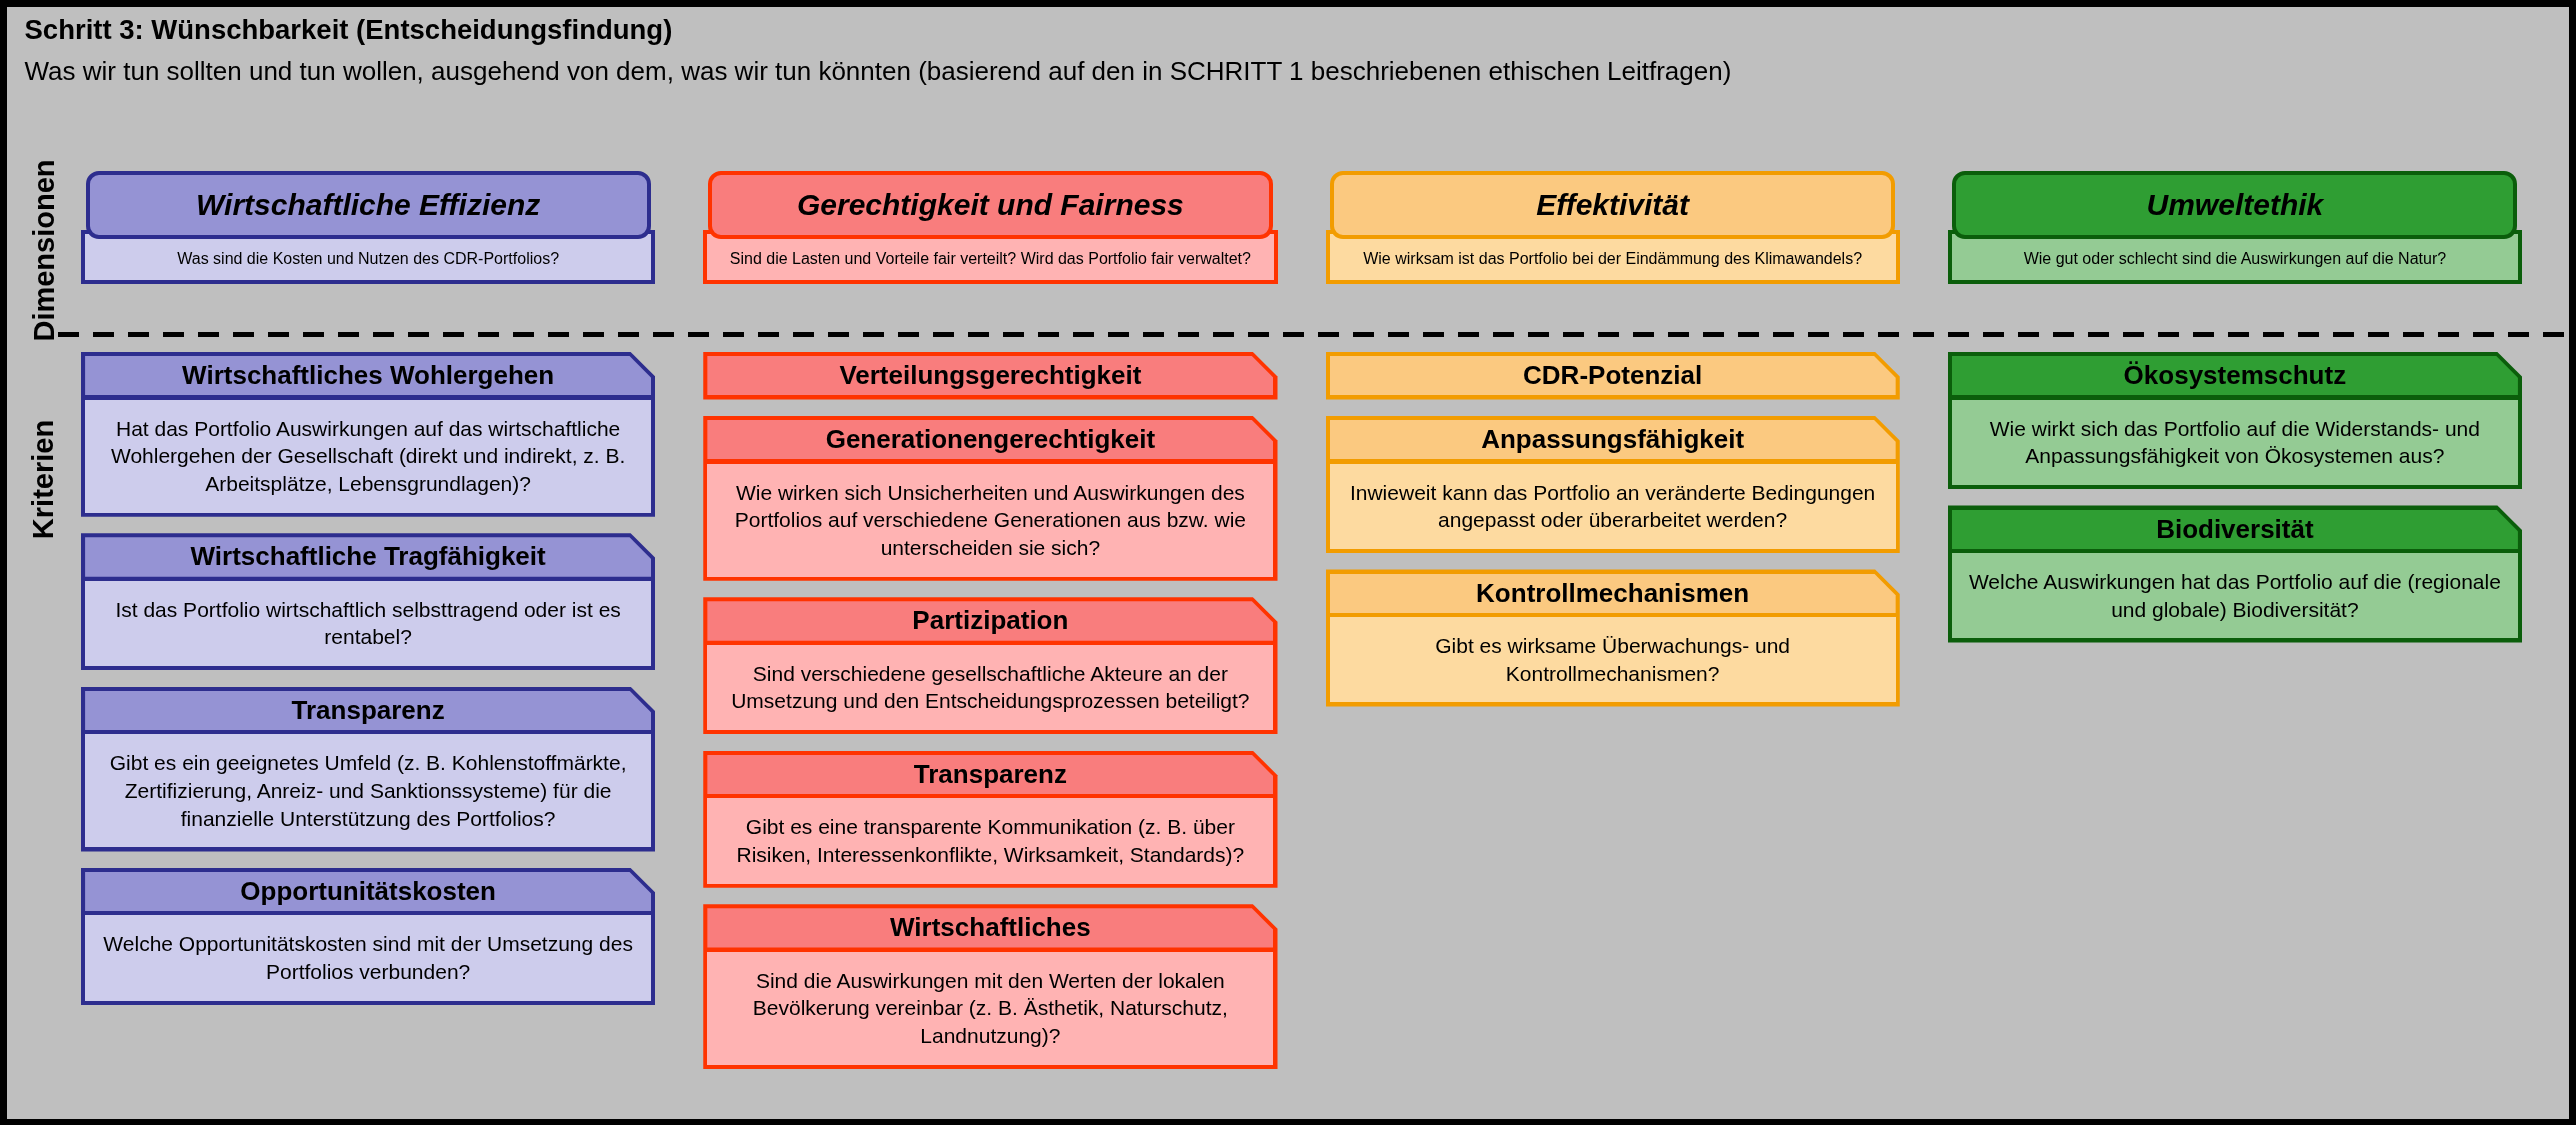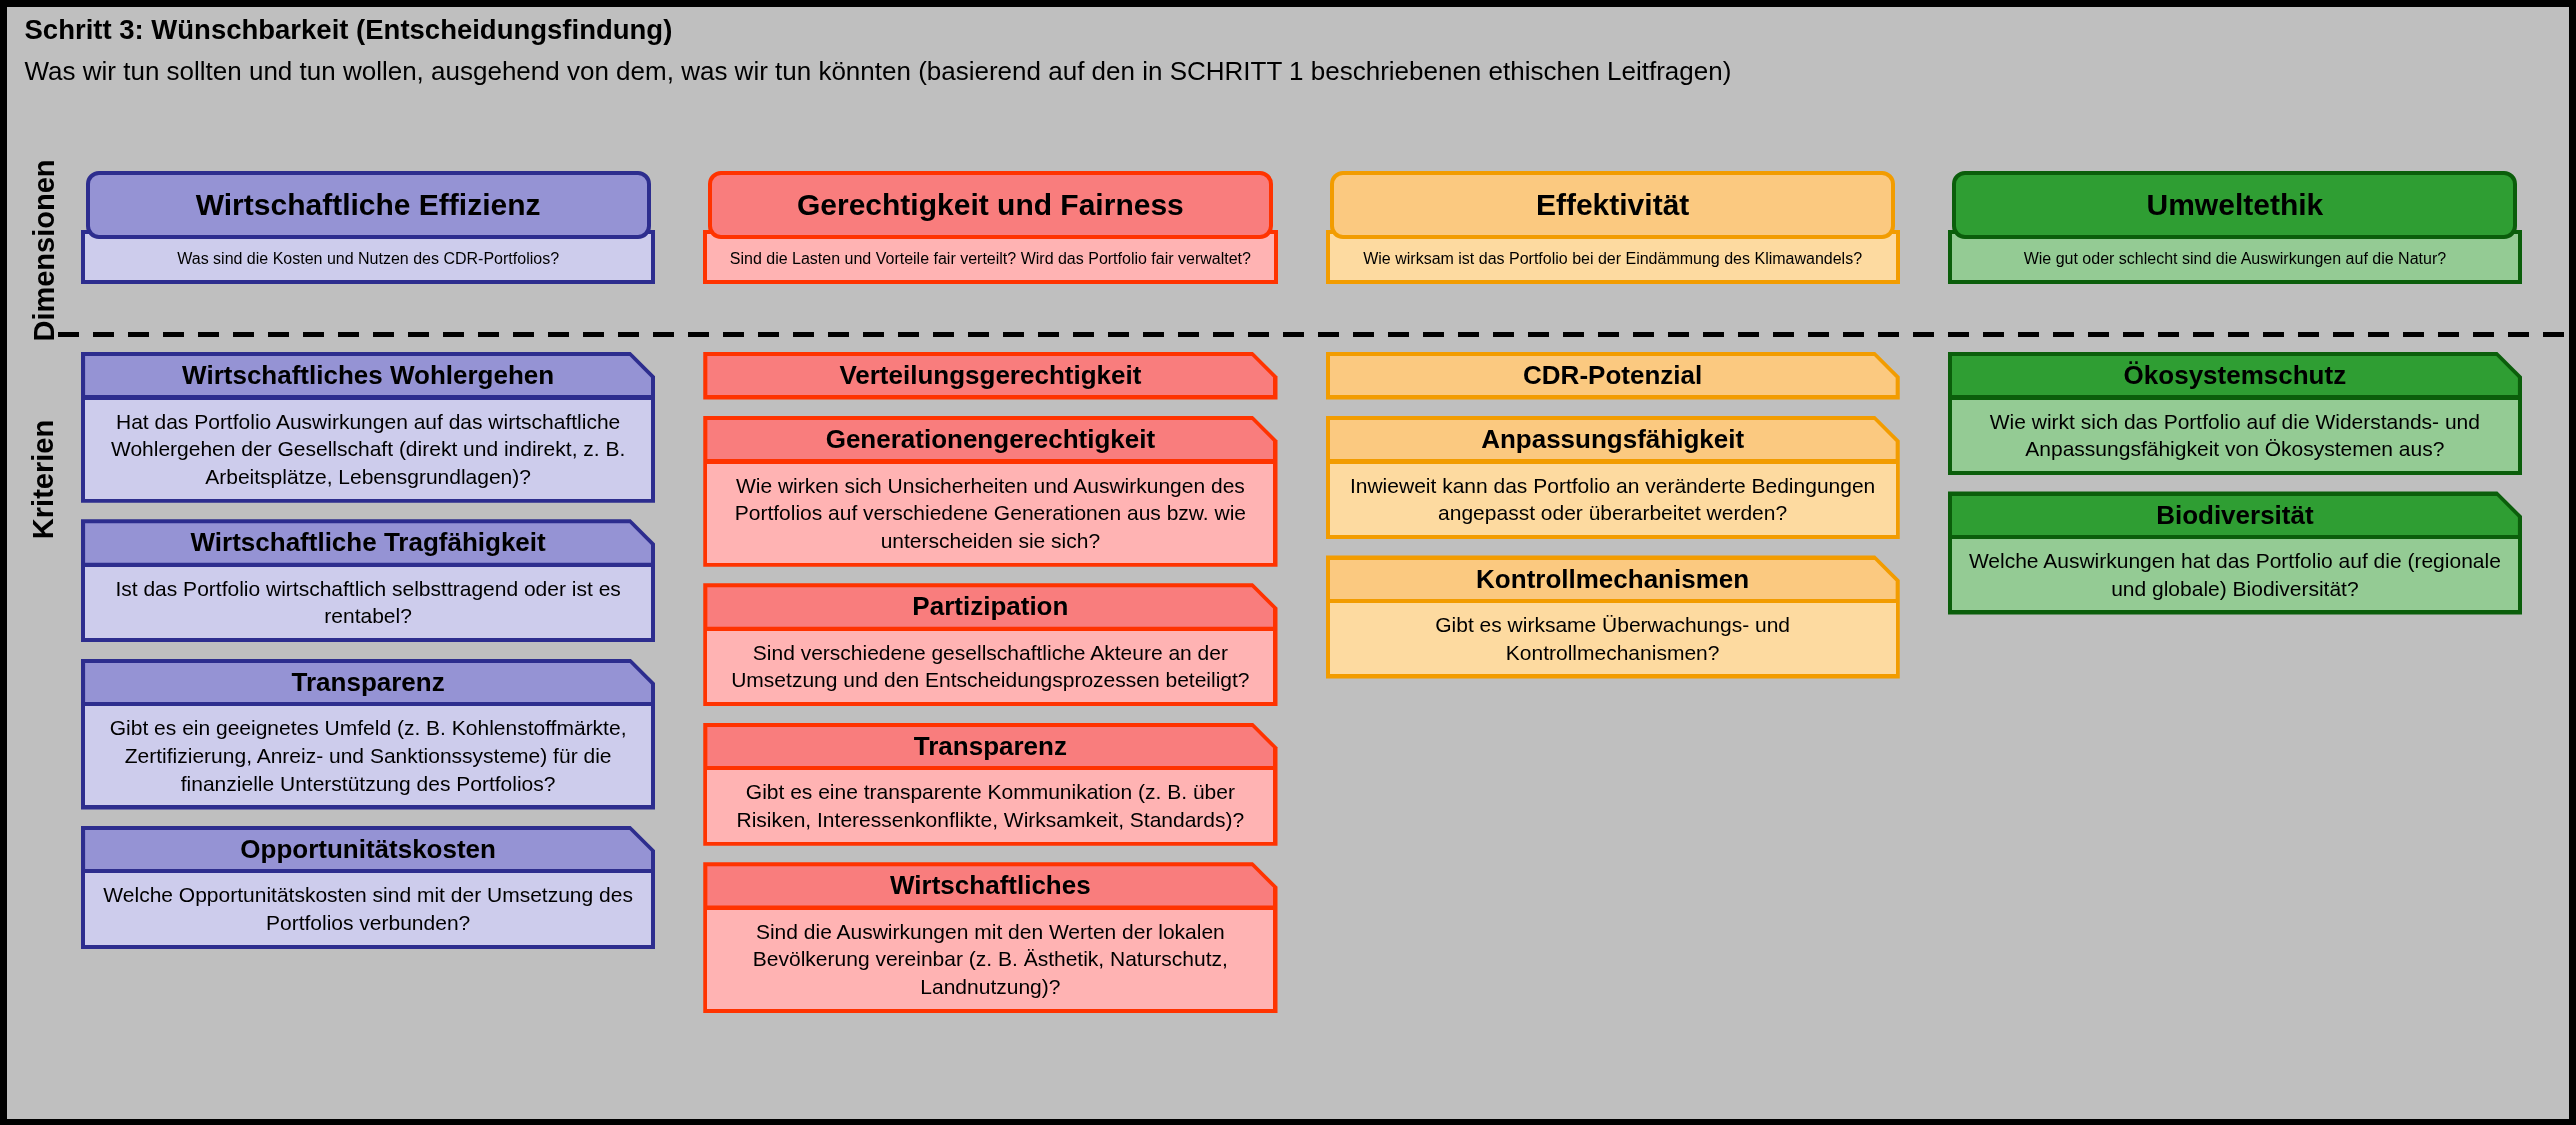--- a/index.html
+++ b/index.html
@@ -42,21 +42,21 @@
 
   
   .dim-box { display: flex; flex-direction: column; }
   .dim-head {
     position: relative; z-index: 2;
     width: calc(100% - 9.4px); margin: 0 auto;
     box-sizing: border-box; border: 4.1px solid var(--bc); border-radius: 13px;
     background: var(--hf);
     height: 68px;
     display: flex; align-items: center; justify-content: center;
-    font-size: 30px; font-weight: bold; text-align: center;
+    font-size: 30px; font-weight: bold; text-align: center; font-style: italic;
   }
   .dim-body {
     position: relative; z-index: 1; margin-top: -9.4px;
     box-sizing: border-box; border: 4.1px solid var(--bc);
     background: var(--bf);
     min-height: 54px; padding: 11.7px 14px 7px;
     display: flex; align-items: center; justify-content: center;
     text-align: center; font-size: 16px; line-height: 1.3;
   }
 
@@ -71,21 +71,21 @@
   }
   .crit-head {
     background: var(--hf);
     clip-path: polygon(0 0, calc(100% - 21.6px) 0, 100% 21.6px, 100% 100%, 0 100%);
     min-height: 37px; padding: 1.2px 17.5px;
     display: flex; align-items: center; justify-content: center;
     font-size: 26px; font-weight: bold; text-align: center;
   }
   .crit-body {
     background: var(--bf); margin-top: 4.1px; flex: 1;
-    padding: 8px 14px;
+    padding: 15px 14px;
     display: flex; align-items: center; justify-content: center;
     text-align: center; font-size: 21px; line-height: 1.32;
   }
 </style>
 </head>
 <body>
 
 <div class="slide" style="background: rgb(191, 191, 191);">
 
   <div class="title-block">

